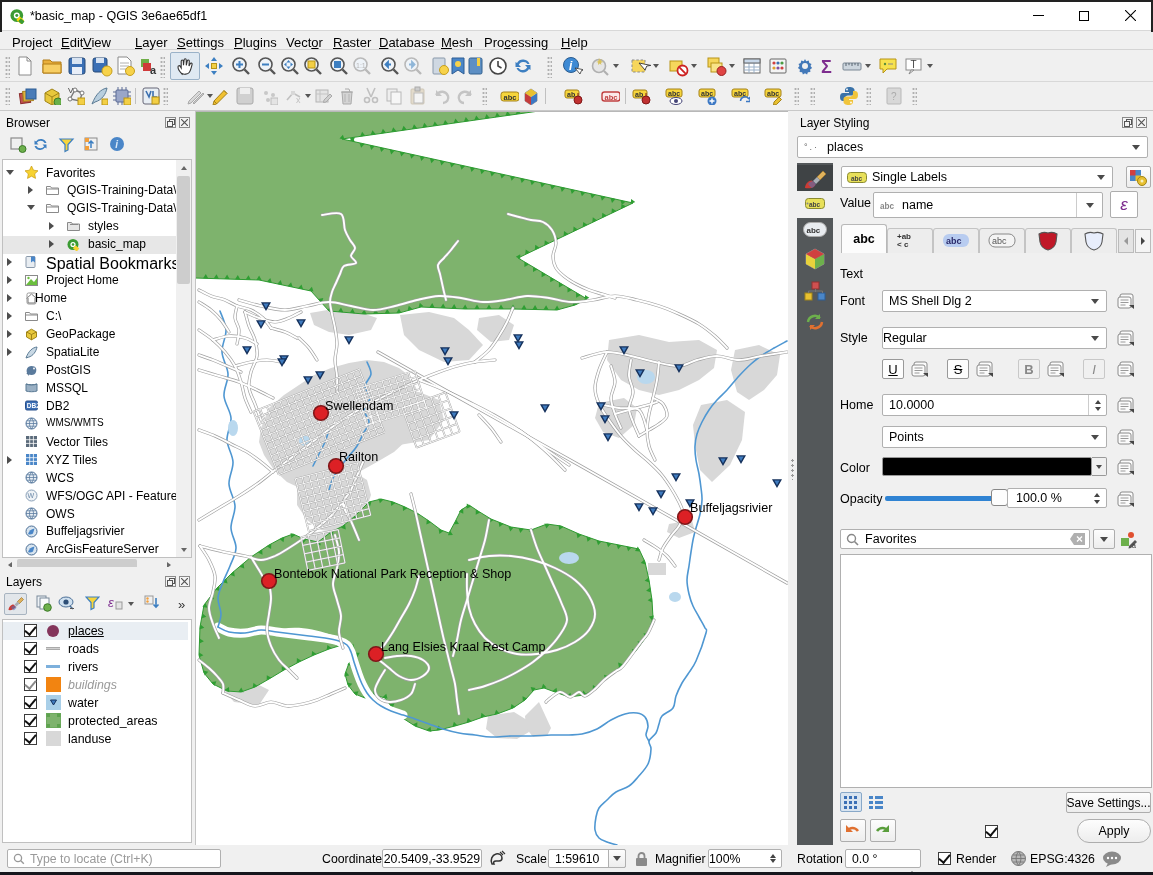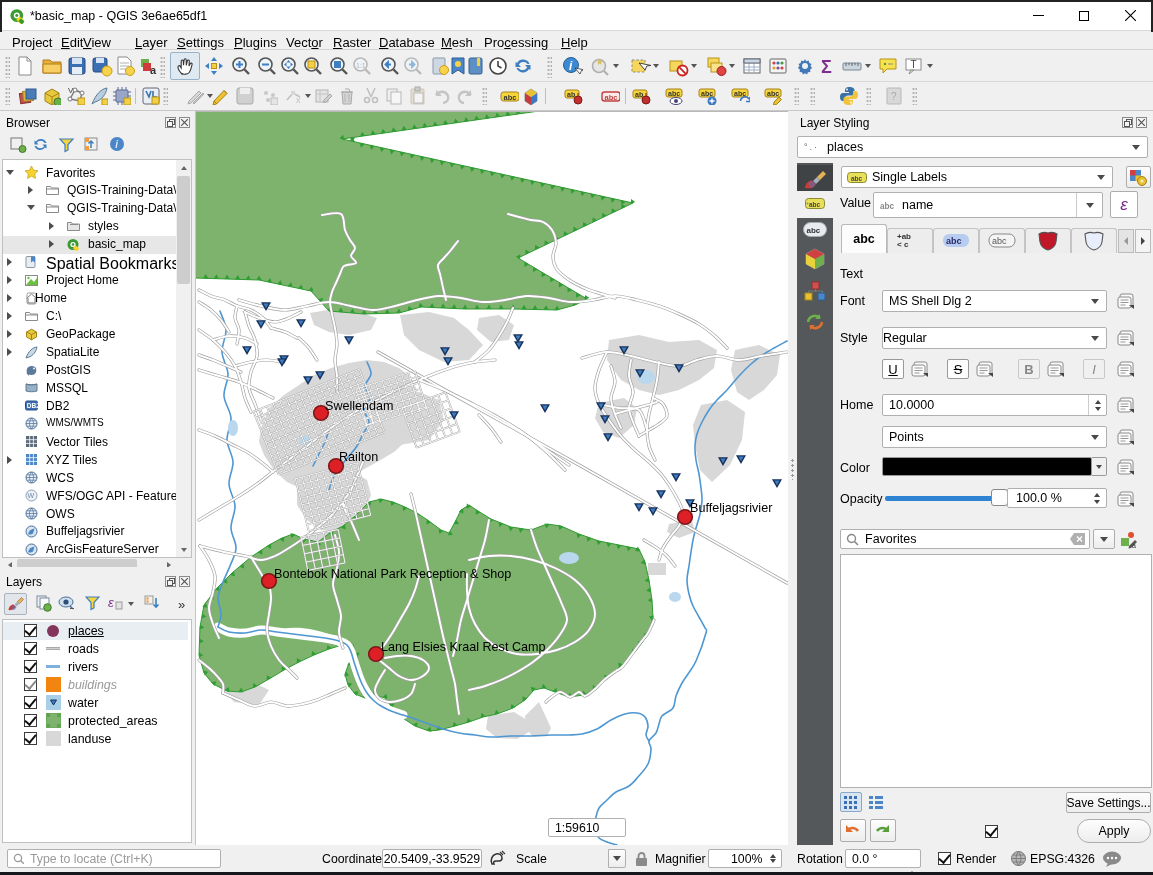--- a/index.html
+++ b/index.html
@@ -1308,33 +1308,33 @@
     </svg>
     <span style="margin-left:5px;color:#9a9a9a">Type to locate (Ctrl+K)</span>
   </div>
 <div class="abs" style="left:322px;top:852px;font-size:12.3px">Coordinate</div>
 <div class="abs sbox" style="left:382px;top:849px;width:100px;justify-content:center">20.5409,-33.9529</div>
 <svg class="abs" style="left:488px;top:850px" width="18" height="18" viewBox="0 0 18 18">
     <path d="M4 14C2 10 4 5 8 4c3-1 6 1 6 4 0 2-1 3-3 3H8c-2 0-3 1-2 3z" fill="none" stroke="#333" stroke-width="1.5"></path>
     <path d="M12 2l3 3M14 1l3 3" stroke="#333" stroke-width="1.2"></path>
   </svg>
 <div class="abs" style="left:516px;top:852px;font-size:12.3px">Scale</div>
-<div class="abs sbox" style="left:548px;top:818px;width:78px">
+<div class="abs sbox" style="left:548px;top:849px;width:78px">
     <span style="margin-left:6px">1:59610</span>
   </div>
 <div class="abs" style="left:608px;top:849px;width:18px;height:19px;border:1px solid #b0b0b0;border-radius:0 2px 2px 0;background:linear-gradient(#fdfdfd,#ededed);display:flex;align-items:center;justify-content:center">
     <span class="darr"></span>
   </div>
 <svg class="abs" style="left:634px;top:851px" width="15" height="16" viewBox="0 0 15 16">
     <rect x="2" y="7" width="11" height="8" rx="1" fill="#8a8a8a"></rect>
     <path d="M4.5 7V5a3 3 0 0 1 6 0v2" fill="none" stroke="#8a8a8a" stroke-width="1.8"></path>
   </svg>
 <div class="abs" style="left:655px;top:852px;font-size:12.3px">Magnifier</div>
 <div class="abs sbox" style="left:708px;top:849px;width:74px">
-    <span style="margin-left:22px">100%</span>
+    <span style="margin-left:0">100%</span>
   </div>
 <div class="abs spin" style="left:766px;top:850px;width:14px;height:17px"></div>
 <div class="abs" style="left:797px;top:852px;font-size:12.3px">Rotation</div>
 <div class="abs sbox" style="left:845px;top:849px;width:76px">
     <span style="margin-left:6px">0.0 °</span>
   </div>
 <div class="abs spin" style="left:905px;top:850px;width:14px;height:17px"></div>
 <div class="abs cb checked" style="left:938px;top:852px"></div>
 <div class="abs" style="left:956px;top:852px;font-size:12.3px">Render</div>
 <svg class="abs" style="left:1010px;top:850px" width="17" height="17" viewBox="0 0 17 17">

